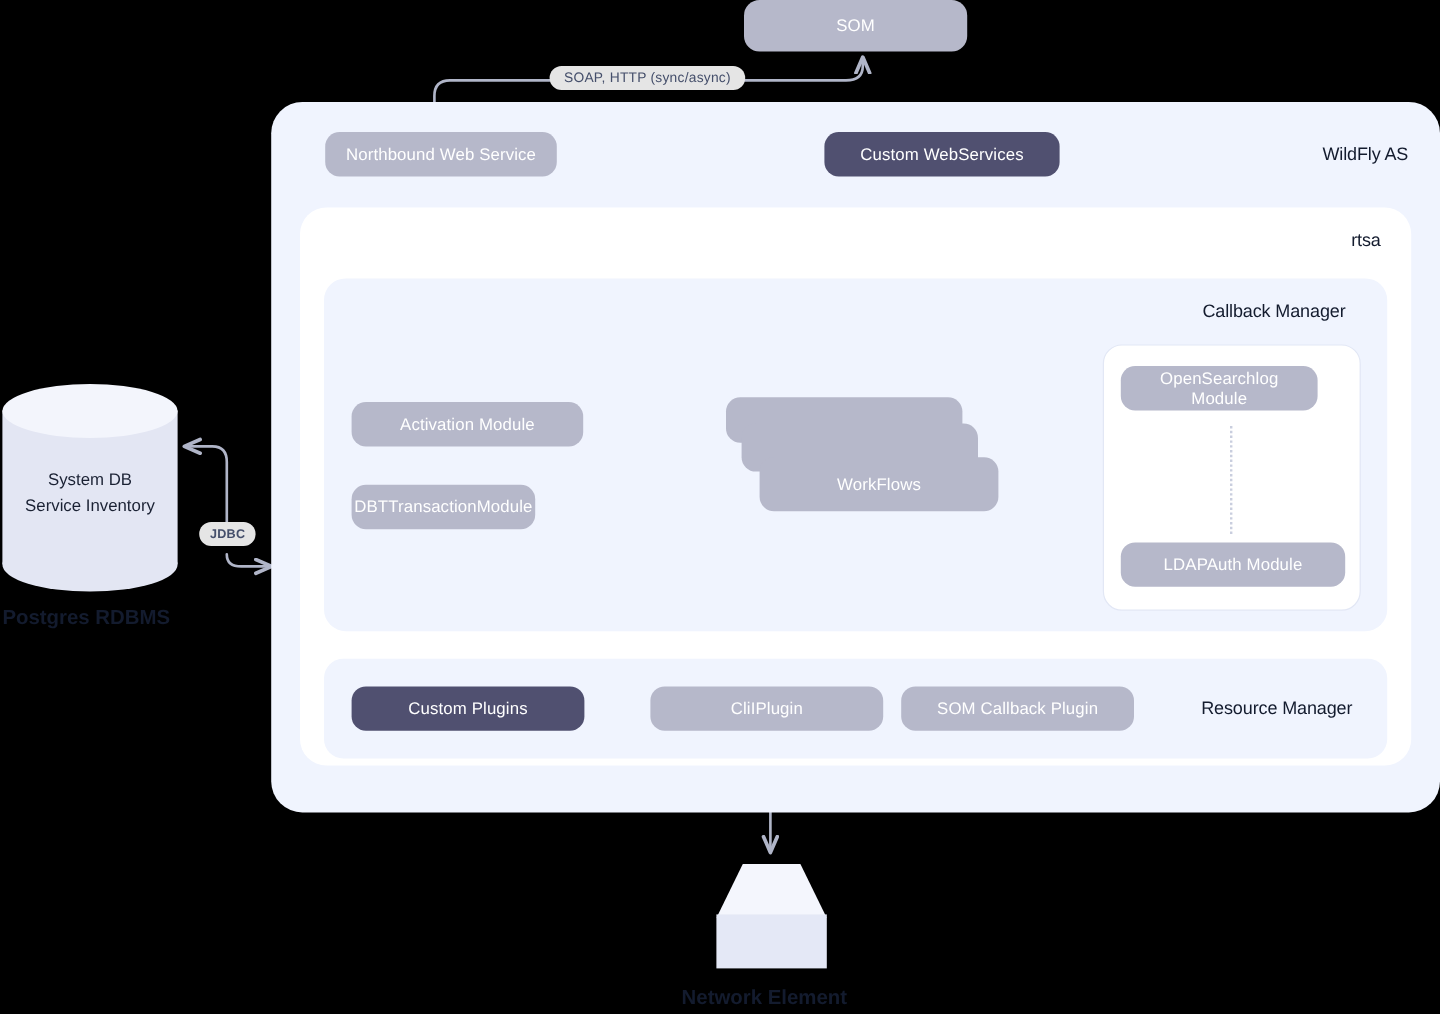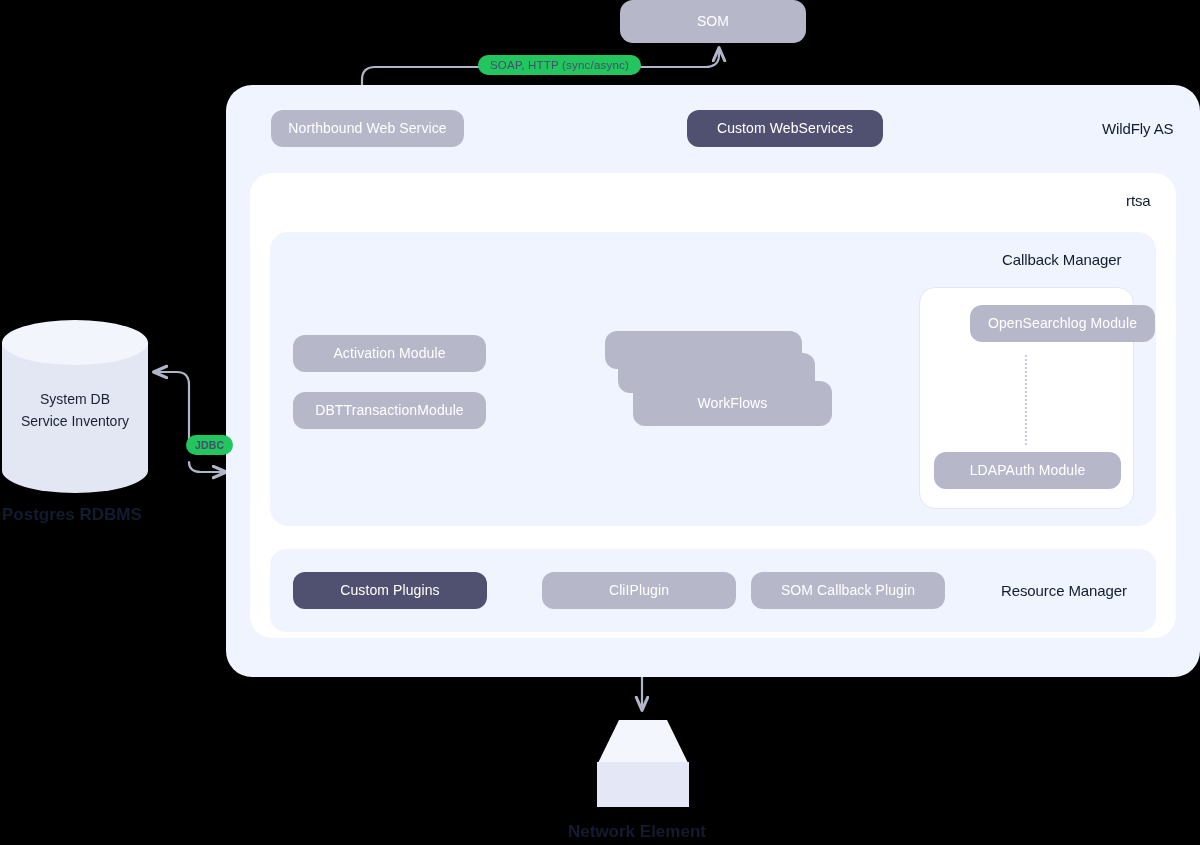--- a/index.html
+++ b/index.html
@@ -68,25 +68,25 @@
     letter-spacing: 0.1px;
     padding: 0 10px;
   }
   .node.light { background: #b6b8ca; }
   .node.dark  { background: #505070; }
 
   .n-som        { left: 620px; top: 0px;   width: 186px; height: 43px; border-radius: 13px; }
   .n-nbws       { left: 271px; top: 110px; width: 193px; height: 37px; }
   .n-cws        { left: 687px; top: 110px; width: 196px; height: 37px; }
   .n-activation { left: 293px; top: 335px; width: 193px; height: 37px; }
-  .n-dbt        { left: 293px; top: 392px; width: 193px; height: 37px; }
+  .n-dbt        { left: 293px; top: 404px; width: 153px; height: 37px; }
   .n-wf3        { left: 605px; top: 331px; width: 197px; height: 38px; }
   .n-wf2        { left: 618px; top: 353px; width: 197px; height: 40px; }
   .n-wf1        { left: 633px; top: 381px; width: 199px; height: 45px; }
-  .n-oslog      { left: 970px; top: 305px; width: 185px; height: 37px; }
+  .n-oslog      { left: 934px; top: 305px; width: 164px; height: 37px; }
   .n-ldap       { left: 934px; top: 452px; width: 187px; height: 37px; text-align: center; }
   .n-cplugins   { left: 293px; top: 572px; width: 194px; height: 37px; }
   .n-cliplugin  { left: 542px; top: 572px; width: 194px; height: 37px; }
   .n-somcb      { left: 751px; top: 572px; width: 194px; height: 37px; }
 
   
   .dotted-line {
     left: 1025px; top: 355px; width: 2px; height: 90px;
     border-left: 2px dotted #c9cede;
   }
@@ -117,28 +117,27 @@
     color: #131b2e;
     font-weight: bold;
     font-size: 17px;
     white-space: nowrap;
   }
   .cap-pg { left: 2px; top: 505px; }
   .cap-ne { left: 568px; top: 822px; }
 
   
   .pill {
-    background: #22c55e;
+    background: #e5e5e5;
     border-radius: 11px;
     color: #454f6b;
     font-size: 11.5px;
     padding: 4px 12px;
     letter-spacing: 0.2px;
     white-space: nowrap;
-    margin-left: 20px;
   }
   .p-soap { left: 458px; top: 55px; }
   .p-jdbc { left: 166px; top: 435px; font-size: 10.5px; padding: 4px 9px; font-weight: bold; }
 
   
   .ne-top {
     left: 597px; top: 720px; width: 92px; height: 45px;
   }
   .ne-front {
     left: 597px; top: 762px; width: 92px; height: 45px;

